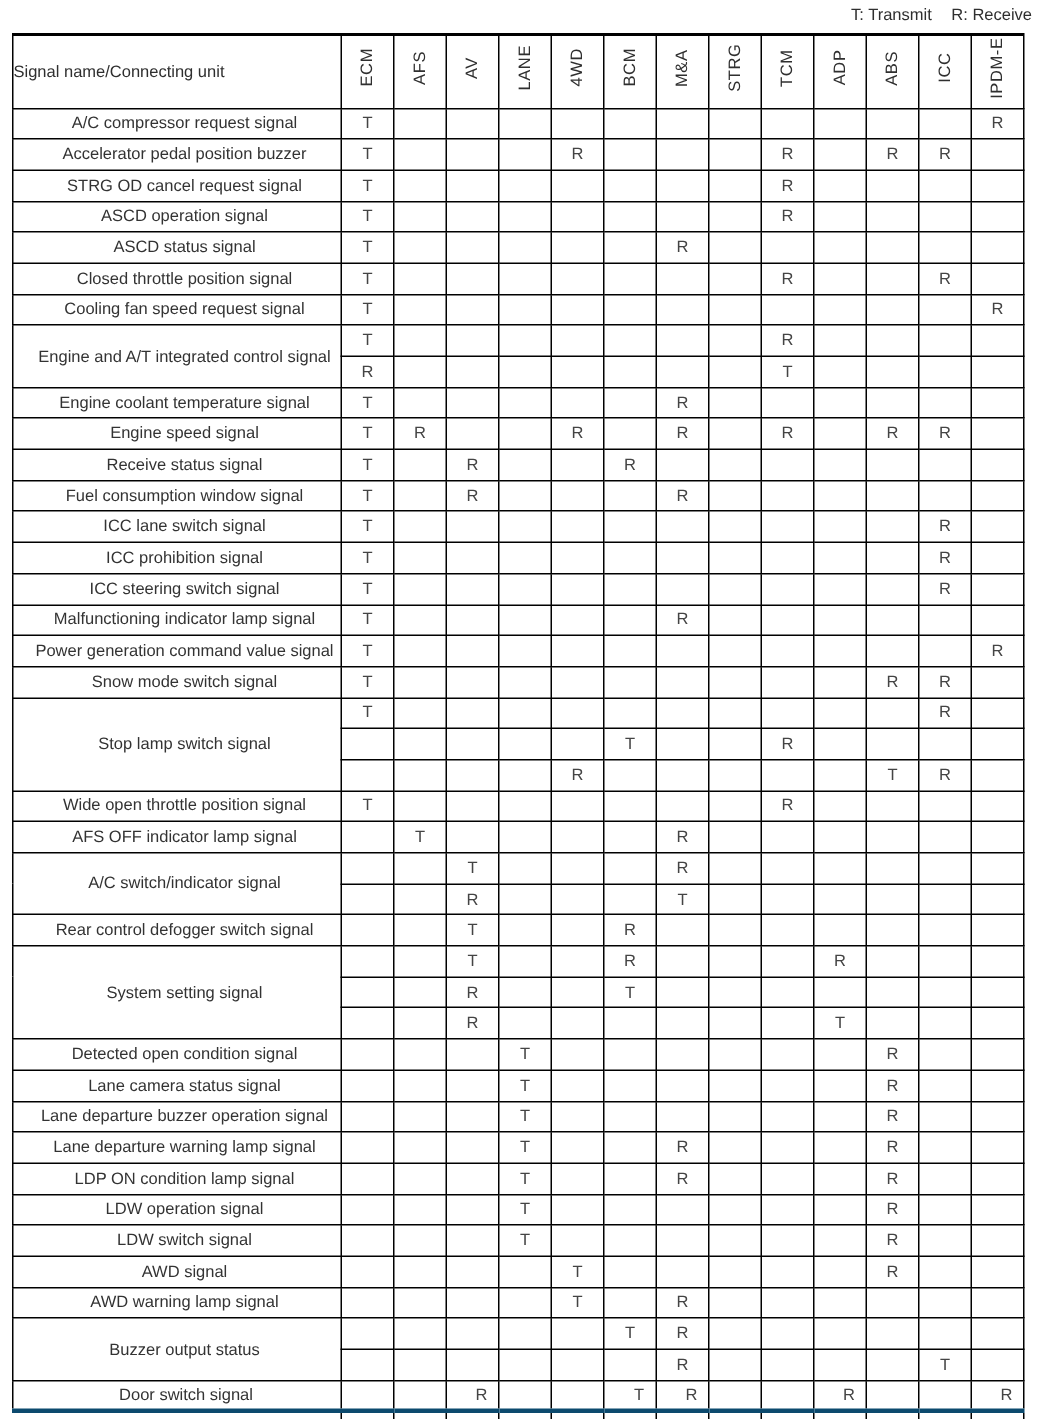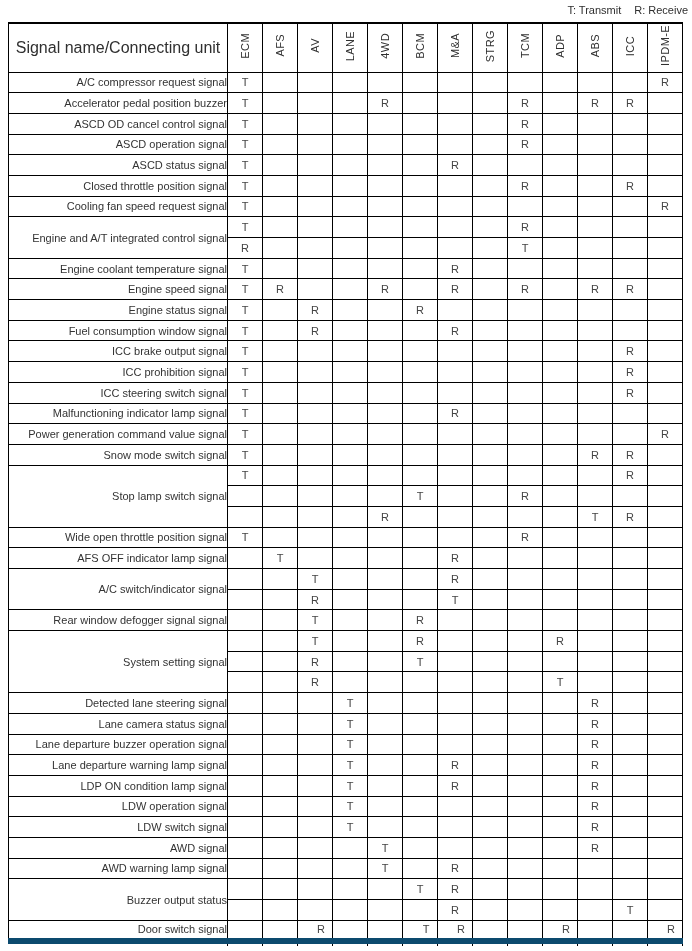--- a/index.html
+++ b/index.html
@@ -16,38 +16,38 @@
   .legend .sep{display:inline-block;width:13px;}
   table.matrix{
     position:absolute;top:22px;left:8px;width:674px;
     border-collapse:collapse;table-layout:fixed;
     border-top:2px solid #000;
   }
   thead tr{height:49px;}
   tbody tr{height:20.7px;}
   th,td.label,td.val{border:1px solid #000;padding:0;}
   th.corner{
-    font-weight:normal;font-size:16px;text-align:center;
+    font-weight:normal;font-size:11px;text-align:left;
     vertical-align:middle;color:#2f2f2f;
   }
   th.unit{vertical-align:middle;text-align:center;font-weight:normal;}
   th.unit .vert{
     display:inline-block;
     writing-mode:vertical-rl;transform:rotate(180deg);
     font-size:11px;letter-spacing:0.4px;color:#2f2f2f;
     line-height:1;white-space:nowrap;
   }
   td.label{
-    font-size:11px;text-align:right;padding-left:10px;
+    font-size:11px;text-align:center;padding-left:10px;
     white-space:nowrap;overflow:hidden;color:#333;
     vertical-align:middle;
     margin-left:14px;
   }
   td.val{font-size:11px;text-align:center;vertical-align:middle;color:#444;}
-  tr.last td{border-bottom:6px solid #0c4a6e;padding-left:12px;}
+  tr.last td{border-bottom:3px solid #0c4a6e;padding-left:12px;}
   tr.stub{height:5px;}
   tr.stub td{border:none;}
   tr.stub td.stub{border-left:1px solid #000;border-right:1px solid #000;}
 </style>
 </head>
 <body>
 
 <div class="legend"><span>T: Transmit</span><span class="sep"></span><span>R: Receive</span></div>
 
 <table class="matrix">
@@ -112,21 +112,21 @@
         <td class="val"></td>
         <td class="val"></td>
         <td class="val"></td>
         <td class="val">R</td>
         <td class="val"></td>
         <td class="val">R</td>
         <td class="val">R</td>
         <td class="val"></td>
       </tr>
       <tr>
-        <td class="label" rowspan="1">ASCD OD cancel control signal</td>
+        <td class="label" rowspan="1">STRG OD cancel request signal</td>
         <td class="val">T</td>
         <td class="val"></td>
         <td class="val"></td>
         <td class="val"></td>
         <td class="val"></td>
         <td class="val"></td>
         <td class="val"></td>
         <td class="val"></td>
         <td class="val">R</td>
         <td class="val"></td>
@@ -255,21 +255,21 @@
         <td class="val"></td>
         <td class="val">R</td>
         <td class="val"></td>
         <td class="val">R</td>
         <td class="val"></td>
         <td class="val">R</td>
         <td class="val">R</td>
         <td class="val"></td>
       </tr>
       <tr>
-        <td class="label" rowspan="1">Engine status signal</td>
+        <td class="label" rowspan="1">Receive status signal</td>
         <td class="val">T</td>
         <td class="val"></td>
         <td class="val">R</td>
         <td class="val"></td>
         <td class="val"></td>
         <td class="val">R</td>
         <td class="val"></td>
         <td class="val"></td>
         <td class="val"></td>
         <td class="val"></td>
@@ -287,21 +287,21 @@
         <td class="val"></td>
         <td class="val">R</td>
         <td class="val"></td>
         <td class="val"></td>
         <td class="val"></td>
         <td class="val"></td>
         <td class="val"></td>
         <td class="val"></td>
       </tr>
       <tr>
-        <td class="label" rowspan="1">ICC brake output signal</td>
+        <td class="label" rowspan="1">ICC lane switch signal</td>
         <td class="val">T</td>
         <td class="val"></td>
         <td class="val"></td>
         <td class="val"></td>
         <td class="val"></td>
         <td class="val"></td>
         <td class="val"></td>
         <td class="val"></td>
         <td class="val"></td>
         <td class="val"></td>
@@ -492,21 +492,21 @@
         <td class="val"></td>
         <td class="val">T</td>
         <td class="val"></td>
         <td class="val"></td>
         <td class="val"></td>
         <td class="val"></td>
         <td class="val"></td>
         <td class="val"></td>
       </tr>
       <tr>
-        <td class="label" rowspan="1">Rear window defogger signal signal</td>
+        <td class="label" rowspan="1">Rear control defogger switch signal</td>
         <td class="val"></td>
         <td class="val"></td>
         <td class="val">T</td>
         <td class="val"></td>
         <td class="val"></td>
         <td class="val">R</td>
         <td class="val"></td>
         <td class="val"></td>
         <td class="val"></td>
         <td class="val"></td>
@@ -554,21 +554,21 @@
         <td class="val"></td>
         <td class="val"></td>
         <td class="val"></td>
         <td class="val"></td>
         <td class="val">T</td>
         <td class="val"></td>
         <td class="val"></td>
         <td class="val"></td>
       </tr>
       <tr>
-        <td class="label" rowspan="1">Detected lane steering signal</td>
+        <td class="label" rowspan="1">Detected open condition signal</td>
         <td class="val"></td>
         <td class="val"></td>
         <td class="val"></td>
         <td class="val">T</td>
         <td class="val"></td>
         <td class="val"></td>
         <td class="val"></td>
         <td class="val"></td>
         <td class="val"></td>
         <td class="val"></td>

